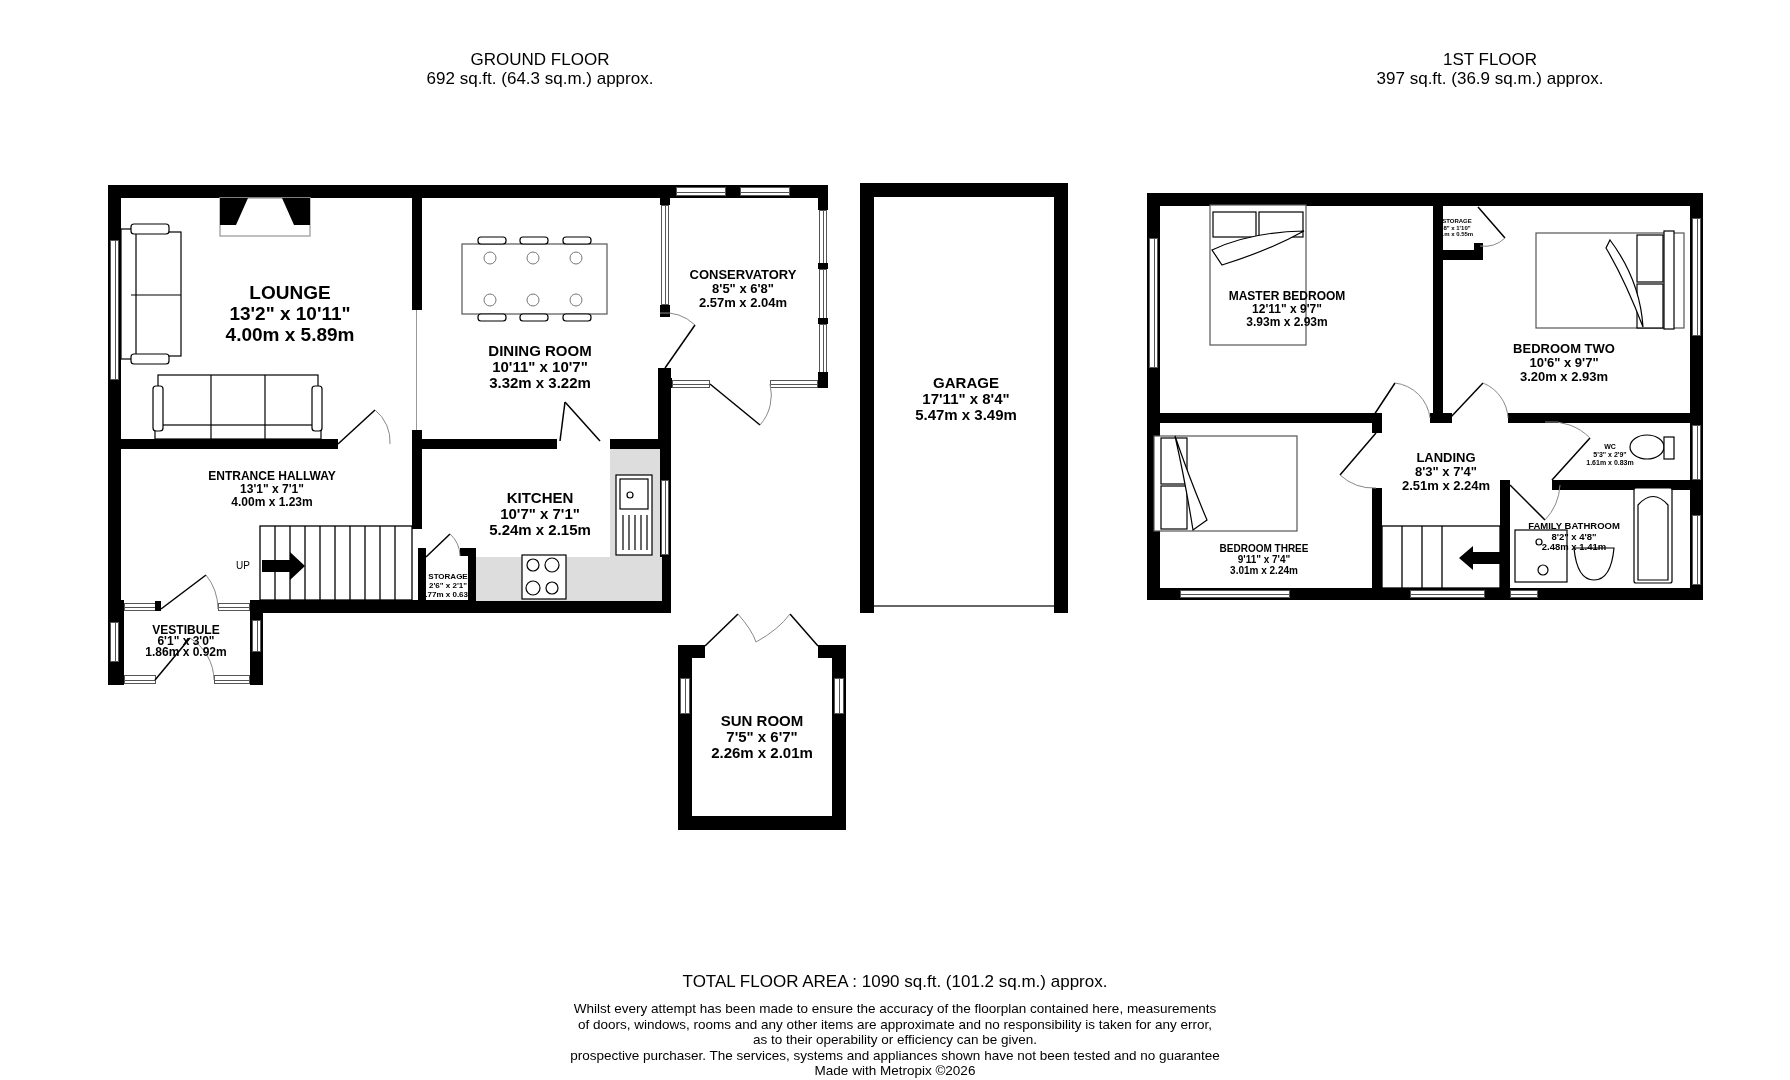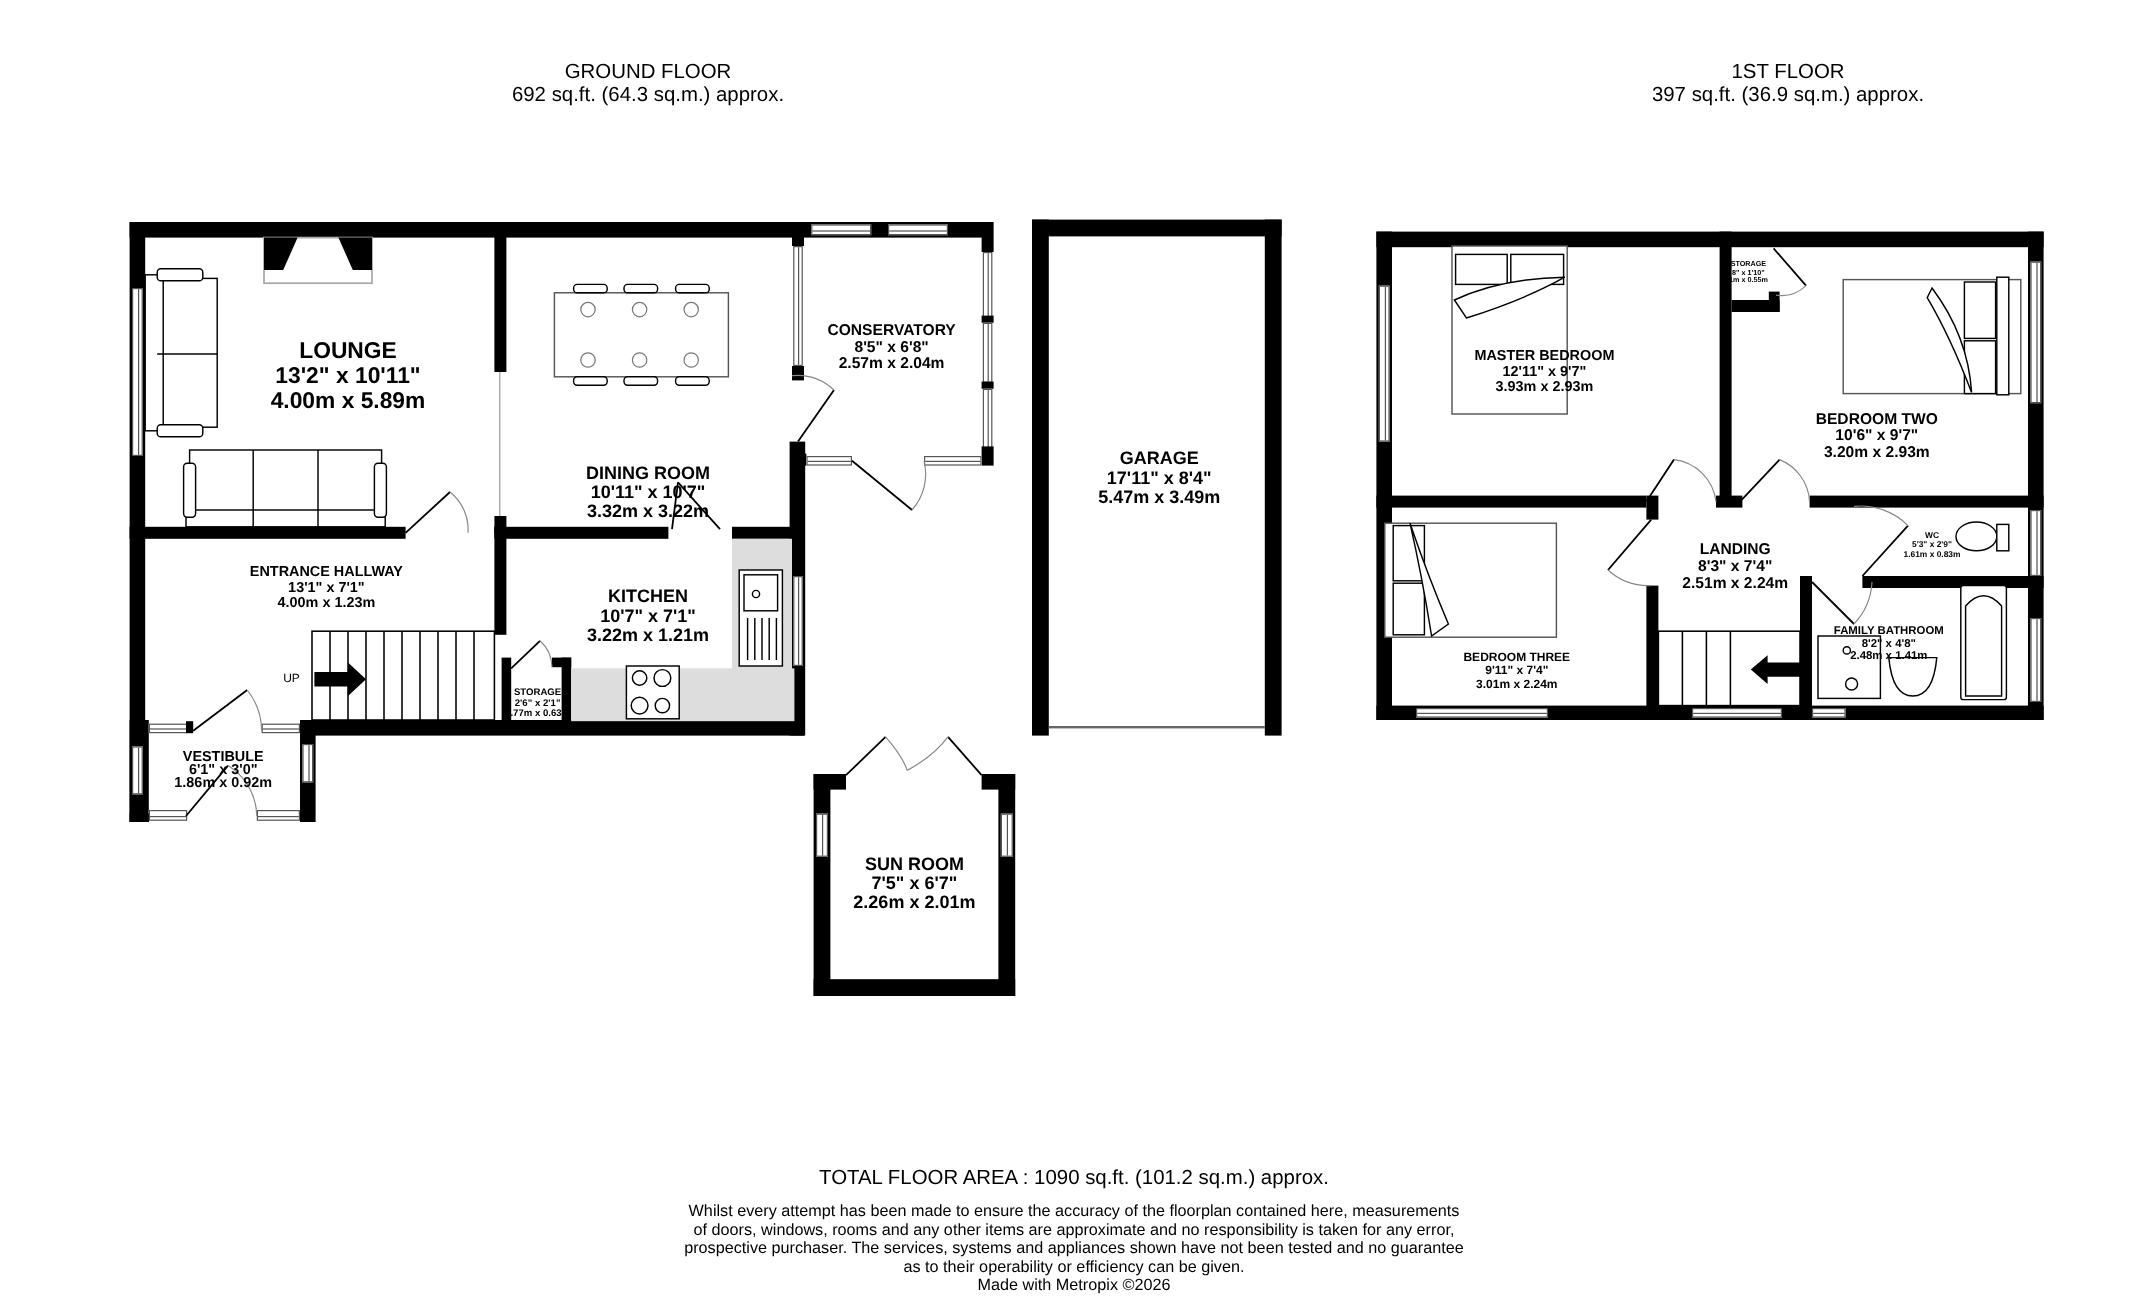--- a/index.html
+++ b/index.html
@@ -295,21 +295,21 @@
       <path d="M1500 552 H1473 V546 L1459 558 L1473 570 V564 H1500 Z" fill="#000" stroke="none"></path>
     </g>
   </g>
 </svg>
 
 <div class="label lg" style="left:290px;top:282px;">
   <span class="n">LOUNGE</span>
   <span class="d">13'2"  x 10'11"</span>
   <span class="d">4.00m  x 5.89m</span>
 </div>
-<div class="label md" style="left:540px;top:343px;margin-top:44px;">
+<div class="label md" style="left:540px;top:343px;">
   <span class="n">DINING ROOM</span>
   <span class="d">10'11"  x 10'7"</span>
   <span class="d">3.32m  x 3.22m</span>
 </div>
 <div class="label sm" style="left:743px;top:268px;font-size:13px;line-height:14px;">
   <span class="n">CONSERVATORY</span>
   <span class="d">8'5"  x 6'8"</span>
   <span class="d">2.57m  x 2.04m</span>
 </div>
 <div class="label md" style="left:966px;top:375px;">
@@ -318,21 +318,21 @@
   <span class="d">5.47m  x 3.49m</span>
 </div>
 <div class="label sm" style="left:272px;top:470px;">
   <span class="n">ENTRANCE HALLWAY</span>
   <span class="d">13'1"  x 7'1"</span>
   <span class="d">4.00m  x 1.23m</span>
 </div>
 <div class="label md" style="left:540px;top:490px;">
   <span class="n">KITCHEN</span>
   <span class="d">10'7"  x 7'1"</span>
-  <span class="d">3.22m  x 1.21m</span>
+  <span class="d">5.24m  x 2.15m</span>
 </div>
 <div class="label xs" style="left:448px;top:572px;">
   <span class="n">STORAGE</span>
   <span class="d">2'6"  x 2'1"</span>
   <span class="d">0.77m  x 0.63m</span>
 </div>
 <div class="label" style="left:186px;top:625px;font-size:12px;line-height:11px;">
   <span class="n">VESTIBULE</span>
   <span class="d">6'1"  x 3'0"</span>
   <span class="d">1.86m  x 0.92m</span>
@@ -377,16 +377,16 @@
 <div class="label" style="left:1574px;top:521px;font-size:9.5px;line-height:10.5px;">
   <span class="n">FAMILY BATHROOM</span>
   <span class="d">8'2"  x 4'8"</span>
   <span class="d">2.48m  x 1.41m</span>
 </div>
 
 <div class="footer total">TOTAL FLOOR AREA : 1090 sq.ft. (101.2 sq.m.) approx.</div>
 <div class="footer disc">
   <span>Whilst every attempt has been made to ensure the accuracy of the floorplan contained here, measurements</span>
   <span>of doors, windows, rooms and any other items are approximate and no responsibility is taken for any error,</span>
+  <span>as to their operability or efficiency can be given.</span>
   <span>prospective purchaser. The services, systems and appliances shown have not been tested and no guarantee</span>
-  <span>as to their operability or efficiency can be given.</span>
   <span>Made with Metropix ©2026</span>
 </div>
 
 </body></html>

